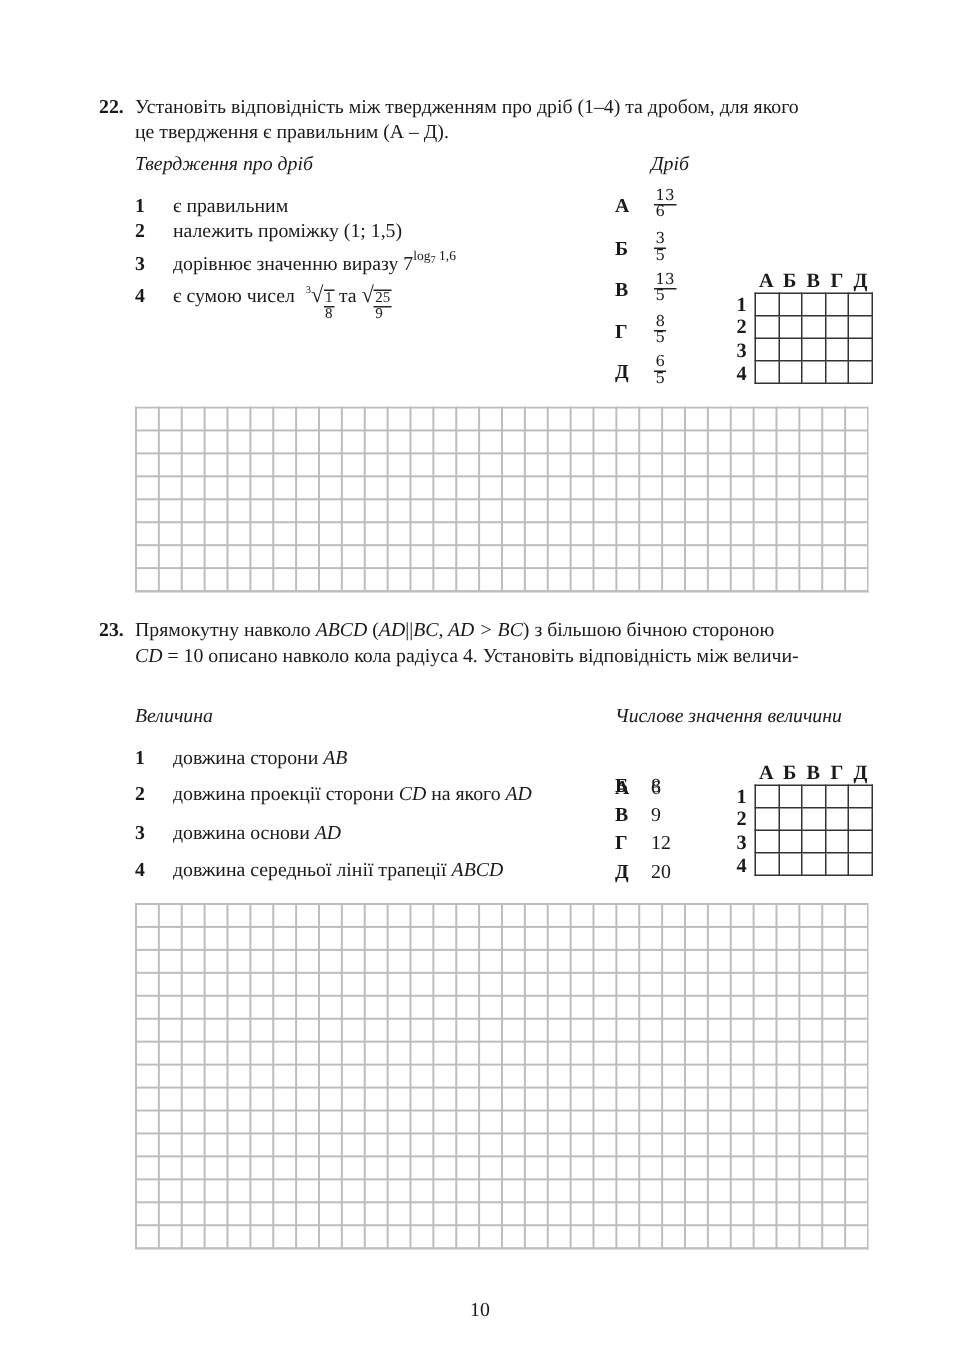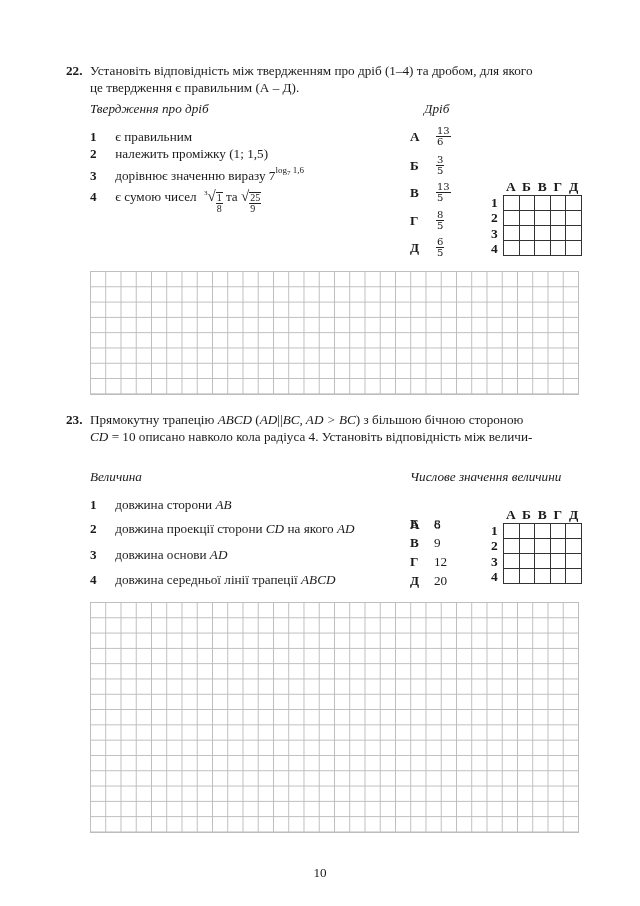--- a/index.html
+++ b/index.html
@@ -35,21 +35,21 @@
 <div>
   <div class="abs txt" style="left:66px; top:62px;">
     <span class="qnum">22.</span>
   </div>
   <div class="abs txt" style="left:90px; top:62px; width:500px;">
     <div>Установіть відповідність між твердженням про дріб (1–4) та дробом, для якого</div>
     <div>це твердження є правильним (А – Д).</div>
   </div>
 
   <div class="abs txt ital" style="left:90px; top:100px;text-align:right;">Твердження про дріб</div>
-  <div class="abs txt ital" style="left:424px; top:100px;">Дріб</div>
+  <div class="abs txt ital" style="left:434px; top:100px;">Дріб</div>
 
   <div class="abs txt" style="left:90px; top:128px;">
     <span class="num">1</span>
     <span style="margin-left:8px">є правильним</span>
   </div>
   <div class="abs txt" style="left:90px; top:145px;">
     <span class="num">2</span>
     <span style="margin-left:8px">належить проміжку  (1; 1,5)</span>
   </div>
   <div class="abs txt" style="left:90px; top:162px;">
@@ -169,21 +169,21 @@
 
   <div class="grid" style="left:90px; top:271px; width:488px; height:123px;"></div>
 </div>
 
 <div>
   <div class="abs txt" style="left:66px; top:411px;">
     <span class="qnum">23.</span>
   </div>
   <div class="abs txt" style="left:90px; top:411px; width:500px;">
     <div style="white-space:nowrap;">
-      <span>Прямокутну трапецію </span><span class="ital">ABCD</span><span> (</span><span class="ital">AD</span><span>||</span><span class="ital">BC, AD &gt; BC</span><span>) з більшою бічною стороною</span>
+      <span>Прямокутну навколо </span><span class="ital">ABCD</span><span> (</span><span class="ital">AD</span><span>||</span><span class="ital">BC, AD &gt; BC</span><span>) з більшою бічною стороною</span>
     </div>
     <div style="white-space:nowrap;">
       <span class="ital">CD</span><span> = 10 описано навколо кола радіуса 4. Установіть відповідність між величи-</span>
     </div>
   </div>
 
   <div class="abs txt ital" style="left:90px; top:468px;font-family:Liberation Serif, serif;">Величина</div>
   <div class="abs txt ital" style="left:410px; top:468px;">Числове значення величини</div>
 
   <div class="abs txt" style="left:90px; top:496px;">

